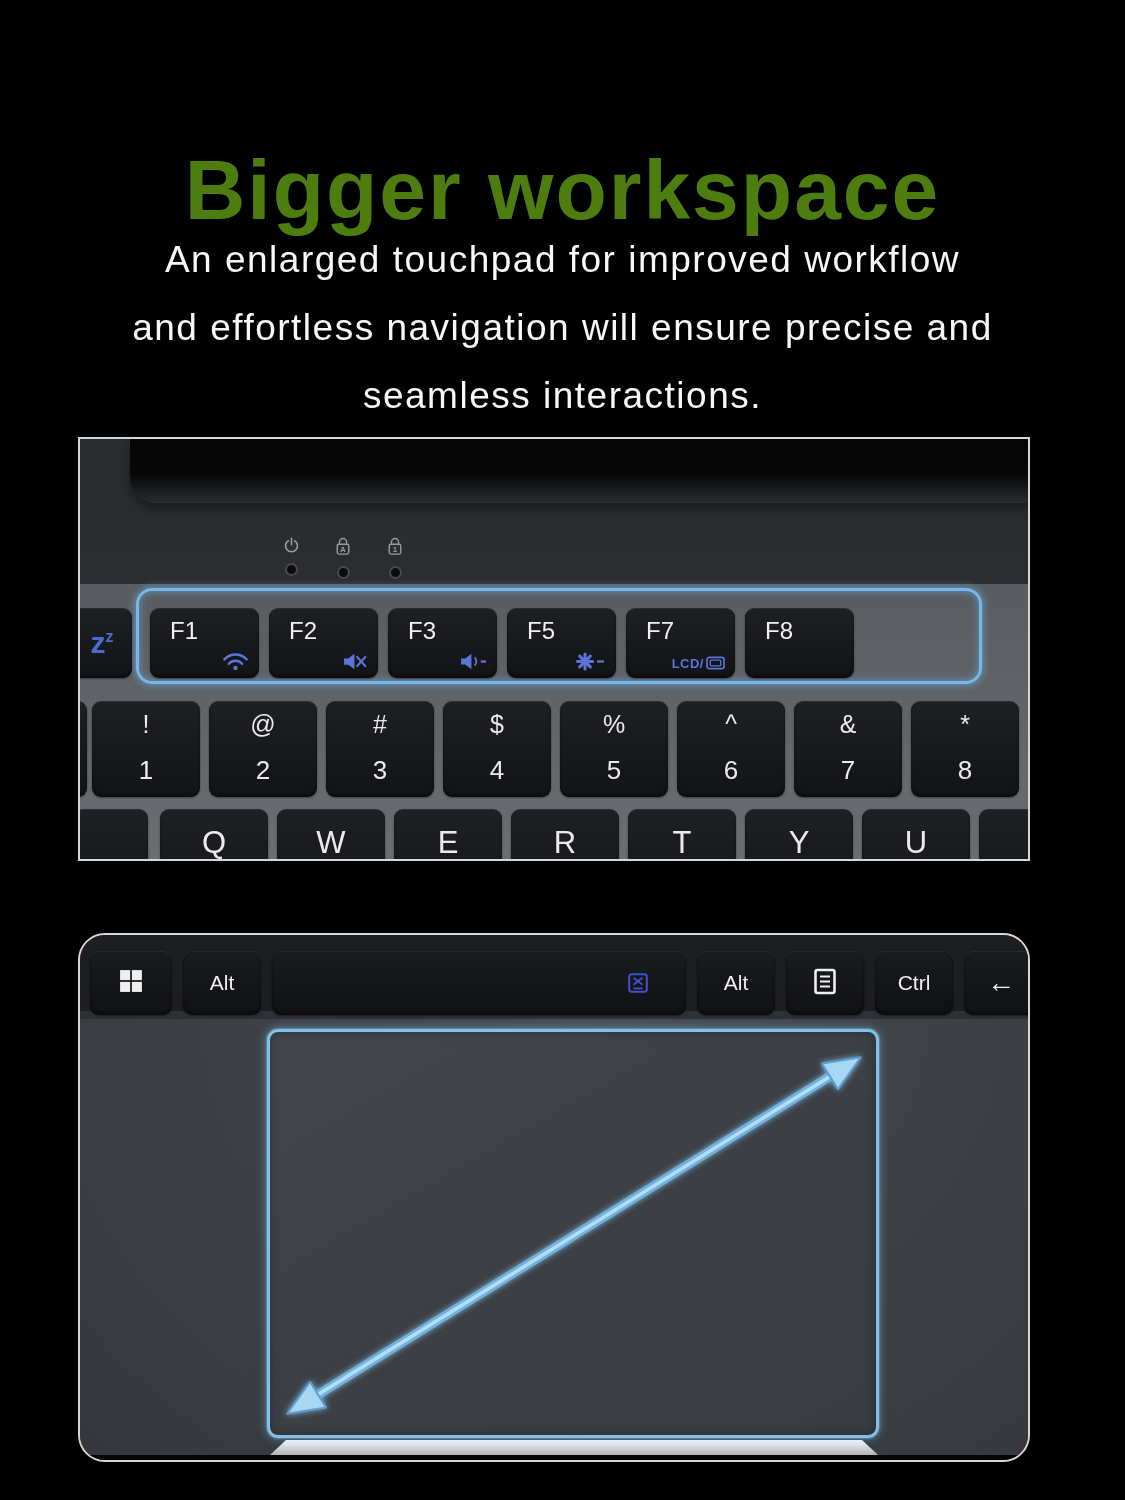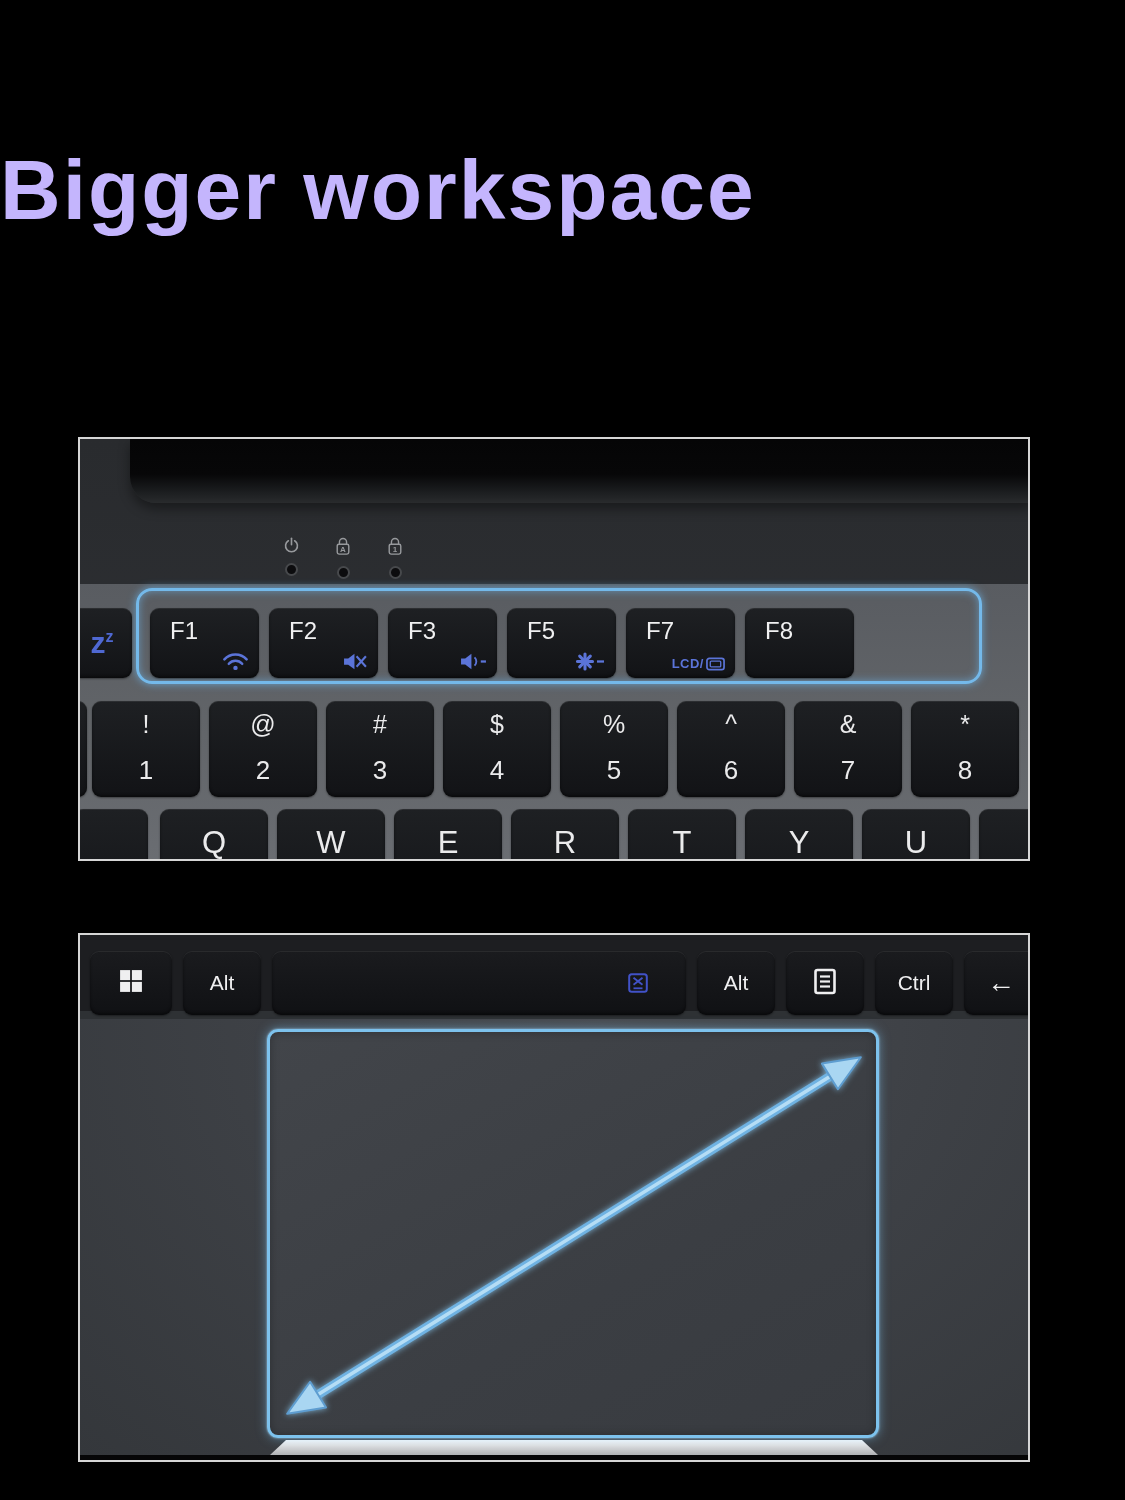--- a/index.html
+++ b/index.html
@@ -1,46 +1,46 @@
 <!DOCTYPE html>
 <html><head>
 <meta charset="utf-8">
 <style>
   html,body{margin:0;padding:0;background:#000;}
   .page{position:relative;width:1125px;height:1500px;background:#000;overflow:hidden;margin:0 auto;
         font-family:"Liberation Sans", sans-serif;}
-  .title{position:absolute;top:86px;left:0;width:100%;text-align:left;
-         font-size:84px;font-weight:800;color:#c4b5fd;letter-spacing:2px;}
+  .title{position:absolute;top:86px;left:0;width:100%;text-align:center;
+         font-size:84px;font-weight:800;color:#4d7c0f;letter-spacing:2px;}
   .desc{position:absolute;top:226px;left:0;width:100%;text-align:center;}
   .desc .line{display:block;height:68px;line-height:68px;font-size:37px;letter-spacing:1.5px;color:#f7f7f7;}
 
   .photo{position:absolute;left:78px;width:948px;border:2px solid #d6d6d6;overflow:hidden;}
   .photo-top{top:437px;height:420px;background:linear-gradient(180deg,#292b2e 0%,#2f3135 100%);}
-  .photo-bottom{top:933px;height:525px;background:#b91c1c;}
+  .photo-bottom{top:933px;height:525px;background:#b91c1c;border-radius:27px;}
 
   
   .hinge{position:absolute;top:0;left:50px;right:-4px;height:64px;
          background:linear-gradient(180deg,#050506 0%,#070708 55%,#1b1d1f 82%,#292b2d 100%);
          border-bottom-left-radius:26px;box-shadow:0 6px 12px rgba(0,0,0,.4);}
   .deck{position:absolute;top:145px;left:0;right:0;bottom:0;
         background:linear-gradient(180deg,#595c61 0%,#626569 55%,#6a6d72 100%);}
   .indicators{position:absolute;top:98px;left:202px;display:flex;gap:34px;}
   .indicator{display:flex;flex-direction:column;align-items:center;width:18px;}
   .indicator .dot{width:9px;height:9px;border-radius:50%;background:#0c0c0e;border:2px solid #47494c;margin-top:5px;}
 
   .fn-outline{position:absolute;left:56px;top:149px;width:840px;height:90px;z-index:1;
               border:3px solid #74b9ea;border-radius:16px;
               box-shadow:0 0 9px rgba(110,185,240,.75), inset 0 0 9px rgba(110,185,240,.6);}
   .key{position:relative;background:linear-gradient(180deg,#1e2023 0%,#121316 100%);
        border-radius:9px;color:#ebebec;
        box-shadow:inset 0 1px 0 rgba(255,255,255,.07), inset 0 -2px 3px rgba(0,0,0,.45), 0 1px 2px rgba(0,0,0,.4);margin-top:10px;}
   .fn-keys{position:absolute;left:70px;top:159px;display:flex;gap:10px;z-index:2;}
   .fkey{width:109px;height:70px;}
   .flabel{position:absolute;top:9px;left:20px;font-size:24px;color:#f0f0f1;}
-  .ficon{position:absolute;right:10px;bottom:7px;display:flex;align-items:center;gap:2px;}
+  .ficon{position:absolute;right:10px;bottom:7px;display:flex;align-items:flex-start;gap:2px;}
   .lcdtext{font-size:13px;font-weight:bold;color:#5b74d8;letter-spacing:.5px;}
   .sleep-key{position:absolute;left:-8px;top:159px;width:60px;height:70px;z-index:2;
              display:flex;align-items:center;justify-content:center;}
   .zz{color:#4f68d2;font-size:30px;font-weight:bold;line-height:1;}
   .zz sup{font-size:16px;vertical-align:super;}
 
   .num-sliver{position:absolute;left:-5px;top:252px;width:12px;height:96px;z-index:2;border-radius:0 9px 9px 0;}
   .num-keys{position:absolute;left:12px;top:252px;display:flex;gap:9px;z-index:2;}
   .nkey{width:108px;height:96px;}
   .sym{position:absolute;top:9px;left:0;right:0;text-align:center;font-size:25px;}
@@ -74,20 +74,25 @@
                clip-path:polygon(16px 0, calc(100% - 16px) 0, 100% 100%, 0 100%);}
   .front-edge{position:absolute;left:0;right:0;bottom:0;height:5px;background:#060607;z-index:1;}
 </style>
 </head>
 <body>
 
 <div class="page">
 
   <h1 class="title">Bigger workspace</h1>
 
+  <div class="desc">
+    <span class="line">An enlarged touchpad for improved workflow</span>
+    <span class="line">and effortless navigation will ensure precise and</span>
+    <span class="line">seamless interactions.</span>
+  </div>
 
   <div class="photo photo-top">
     <div class="hinge"></div>
     <div class="indicators" id="indicators">
         <div class="indicator">
           <span><svg width="17" height="17" viewBox="0 0 20 20">
               <path d="M6.3 4.4 A7 7 0 1 0 13.7 4.4" fill="none" stroke="#97999c" stroke-width="1.9" stroke-linecap="round"></path>
               <line x1="10" y1="1.4" x2="10" y2="9" stroke="#97999c" stroke-width="1.9" stroke-linecap="round"></line>
             </svg></span>
           <span class="dot"></span>

